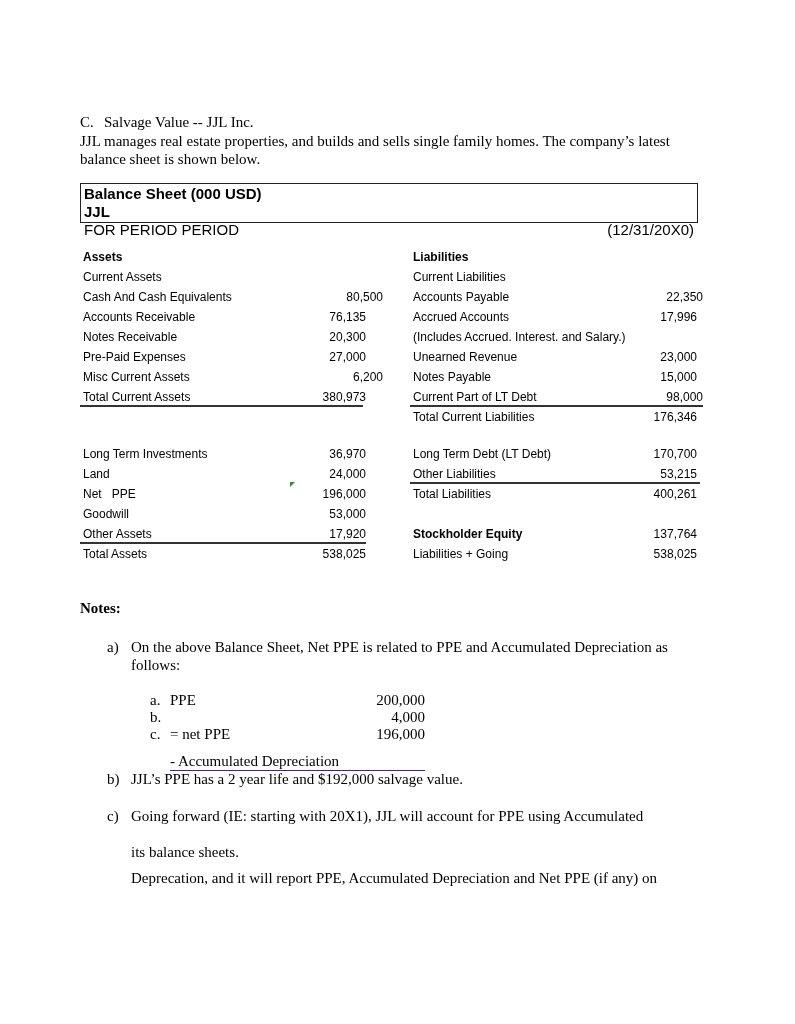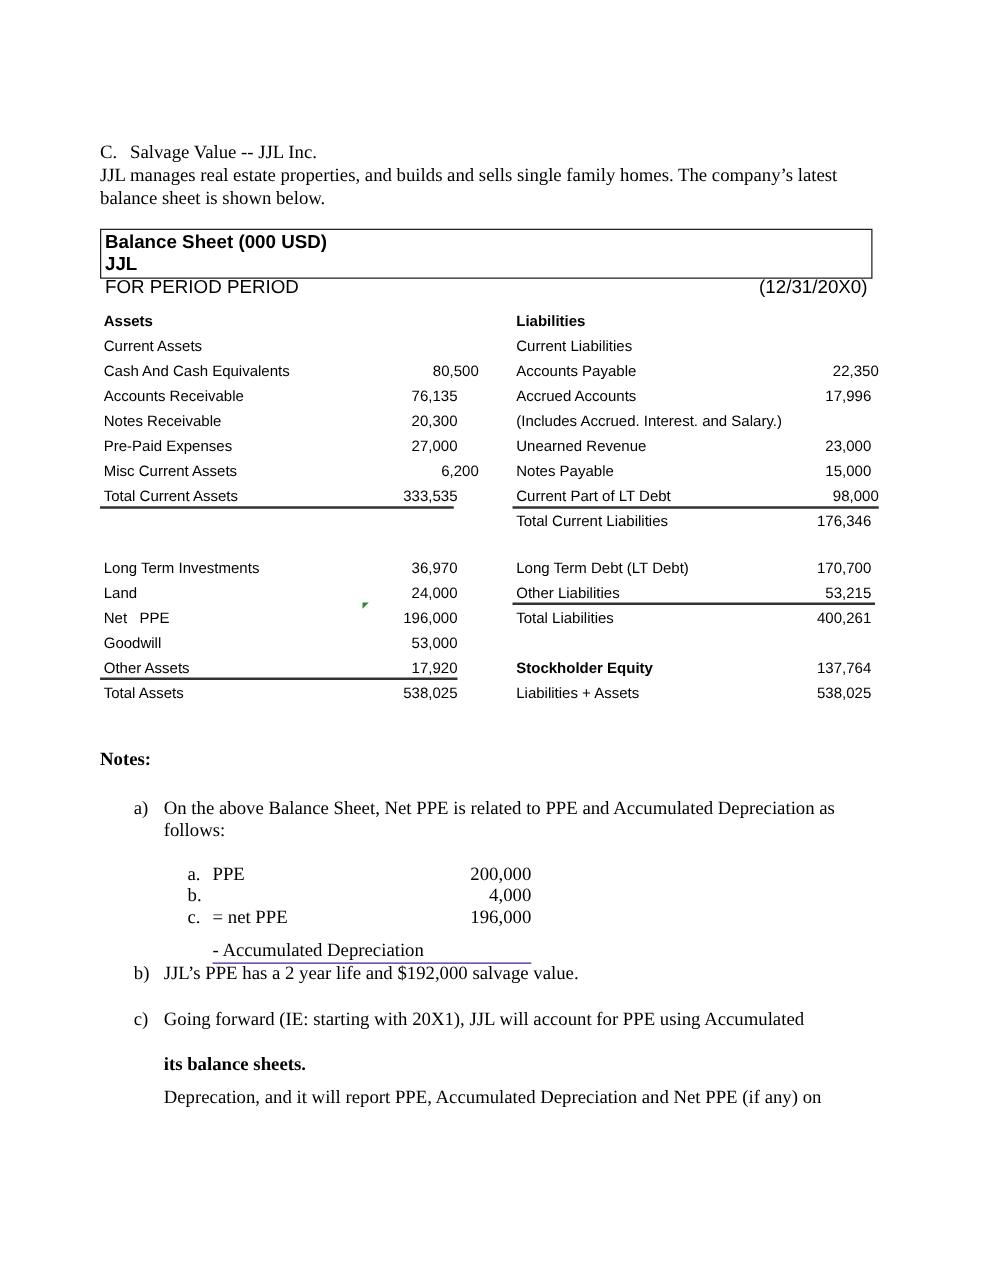--- a/index.html
+++ b/index.html
@@ -161,21 +161,21 @@
       <span class="lbl">Pre-Paid Expenses</span>
       <span class="val">27,000</span>
     </div>
   <div class="line">
       <span class="lbl">Misc Current Assets</span>
       <span class="val shift">6,200</span>
     </div>
   <div class="rule" style="left:-3px; width:283px; top:158px;"></div>
   <div class="line">
       <span class="lbl">Total Current Assets</span>
-      <span class="val">333,535</span>
+      <span class="val">380,973</span>
     </div>
 </div>
 
 <div class="col assets sans" style="top:444px;">
   <div class="line">
       <span class="lbl">Long Term Investments</span>
       <span class="val">36,970</span>
     </div>
   <div class="line">
       <span class="lbl">Land</span>
@@ -252,21 +252,21 @@
   <div class="line">
       <span class="lbl">Total Liabilities</span>
       <span class="val shift">400,261</span>
     </div>
   <div class="line"></div>
   <div class="line">
       <span class="lbl bold">Stockholder Equity</span>
       <span class="val shift">137,764</span>
     </div>
   <div class="line">
-      <span class="lbl">Liabilities + Assets</span>
+      <span class="lbl">Liabilities + Going</span>
       <span class="val shift">538,025</span>
     </div>
 </div>
 
 <div class="notes-title">Notes:</div>
 
 <div class="note" style="left:107px; top:638px; width:610px; height:40px;">
   <span class="mk">a)</span>
   <span class="txt" style="white-space:nowrap;">On the above Balance Sheet, Net PPE is related to PPE and Accumulated Depreciation as</span>
   <span class="txt" style="top:18px;">follows:</span>
@@ -292,14 +292,14 @@
 
 <div class="note" style="left:107px; top:770px; width:610px; height:20px;">
   <span class="mk">b)</span>
   <span class="txt" style="white-space:nowrap;">JJL’s PPE has a 2 year life and $192,000 salvage value.</span>
 </div>
 
 <div class="note" style="left:107px; top:807px; width:610px; height:60px;">
   <span class="mk">c)</span>
   <span class="txt" style="white-space:nowrap;">Going forward (IE: starting with 20X1), JJL will account for PPE using Accumulated</span>
   <span class="txt" style="top:18px; white-space:nowrap;margin-top:44px;">Deprecation, and it will report PPE, Accumulated Depreciation and Net PPE (if any) on</span>
-  <span class="txt" style="top:36px;font-weight:bold;">its balance sheets.</span>
+  <span class="txt" style="top:36px;">its balance sheets.</span>
 </div>
 
 </body></html>

